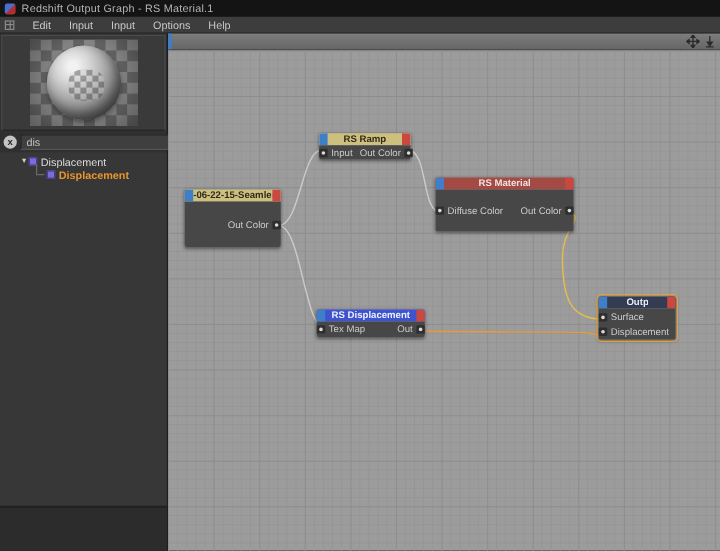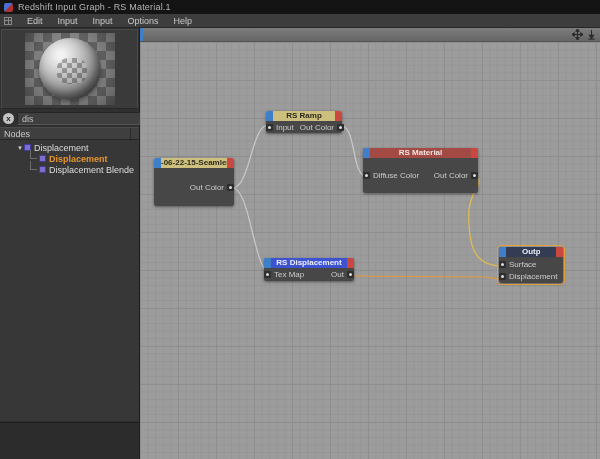--- a/index.html
+++ b/index.html
@@ -122,21 +122,21 @@
   #node-displacement { left:124px; top:216px; width:90px; }
   #node-displacement .node-body { height:13px; }
   #node-output { left:359px; top:205px; width:64px; }
   #node-output .node-body { height:26px; }
 </style>
 </head>
 <body>
 
 <div class="titlebar">
   <span class="app-logo"></span>
-  <span class="titlebar-text">Redshift Input Graph - RS Material.1</span>
+  <span class="titlebar-text">Redshift Output Graph - RS Material.1</span>
 </div>
 
 <div class="menubar">
   <span class="panel-grid-icon"></span>
   <span class="menu-item">Edit</span>
   <span class="menu-item">Input</span>
   <span class="menu-item">Input</span>
   <span class="menu-item">Options</span>
   <span class="menu-item">Help</span>
 </div>
@@ -148,40 +148,31 @@
       <div class="preview-img">
         <div class="preview-sphere"></div>
       </div>
     </div>
 
     <div class="search-row">
       <span class="clear-search-btn">x</span>
       <input class="search-input" type="text" value="dis" style="">
     </div>
 
-    <div class="nodes-header">
-      <span class="nodes-header-label">Nodes</span>
-      <span class="nodes-header-divider"></span>
-    </div>
 
     <div class="tree">
       <div class="tree-row" style="padding-left:16px">
         <span class="tree-arrow">▾</span>
         <span class="tree-cube"></span>
         <span class="tree-label">Displacement</span>
       </div>
       <div class="tree-row selected" style="padding-left:30px">
         <span class="tree-connector"></span>
         <span class="tree-cube"></span>
         <span class="tree-label">Displacement</span>
-      </div>
-      <div class="tree-row" style="padding-left:30px">
-        <span class="tree-connector"></span>
-        <span class="tree-cube"></span>
-        <span class="tree-label">Displacement Blende</span>
       </div>
     </div>
 
     <div class="sidebar-bottom"></div>
   </div>
 
   <div class="canvas">
     <div class="canvas-header">
       <span class="canvas-header-accent"></span>
       <span class="canvas-header-icons">

